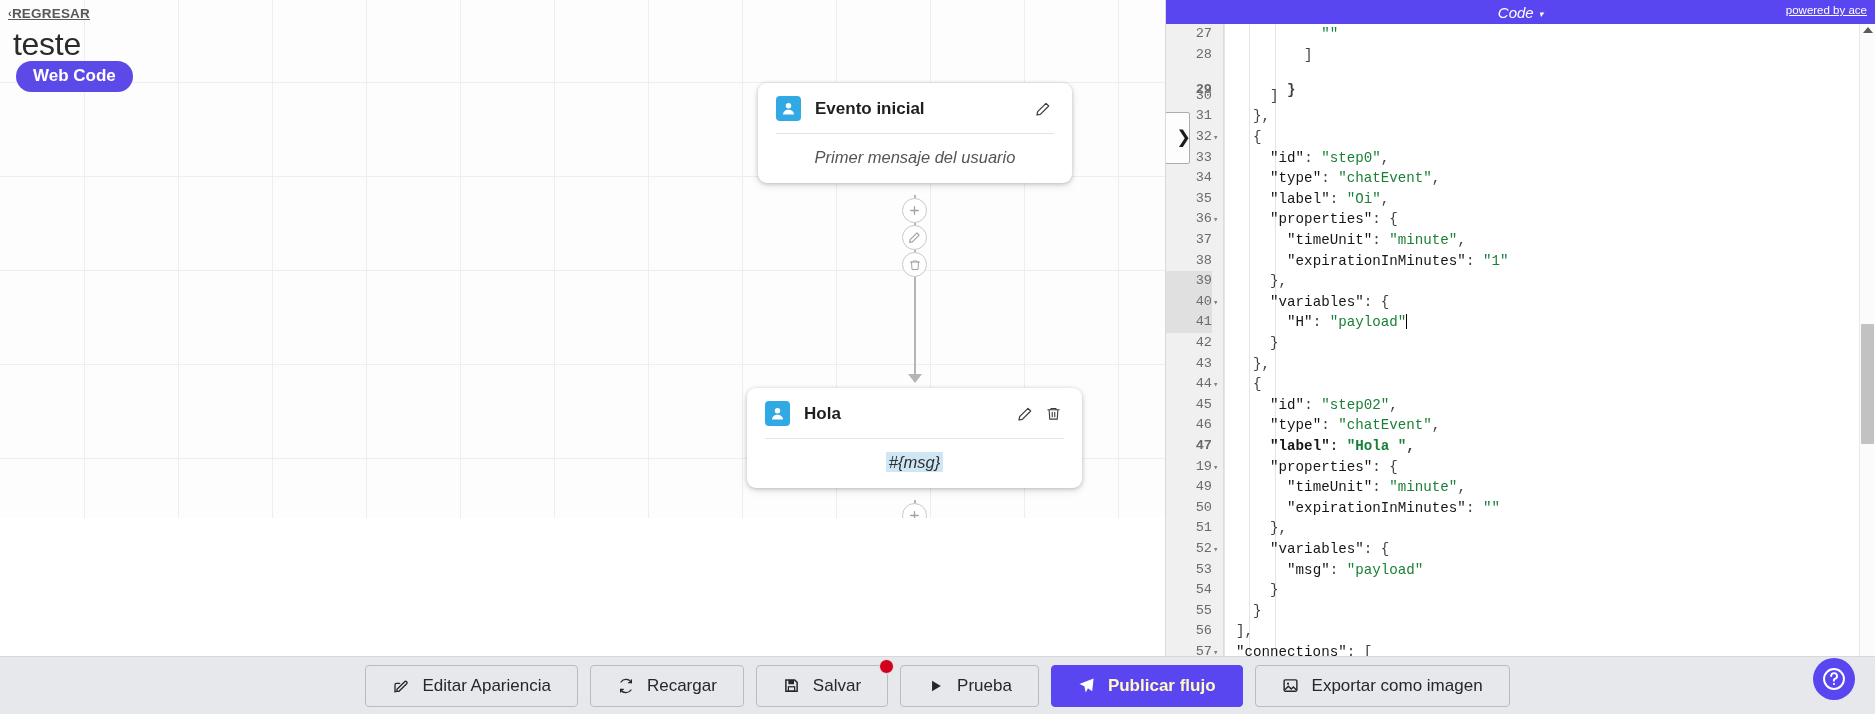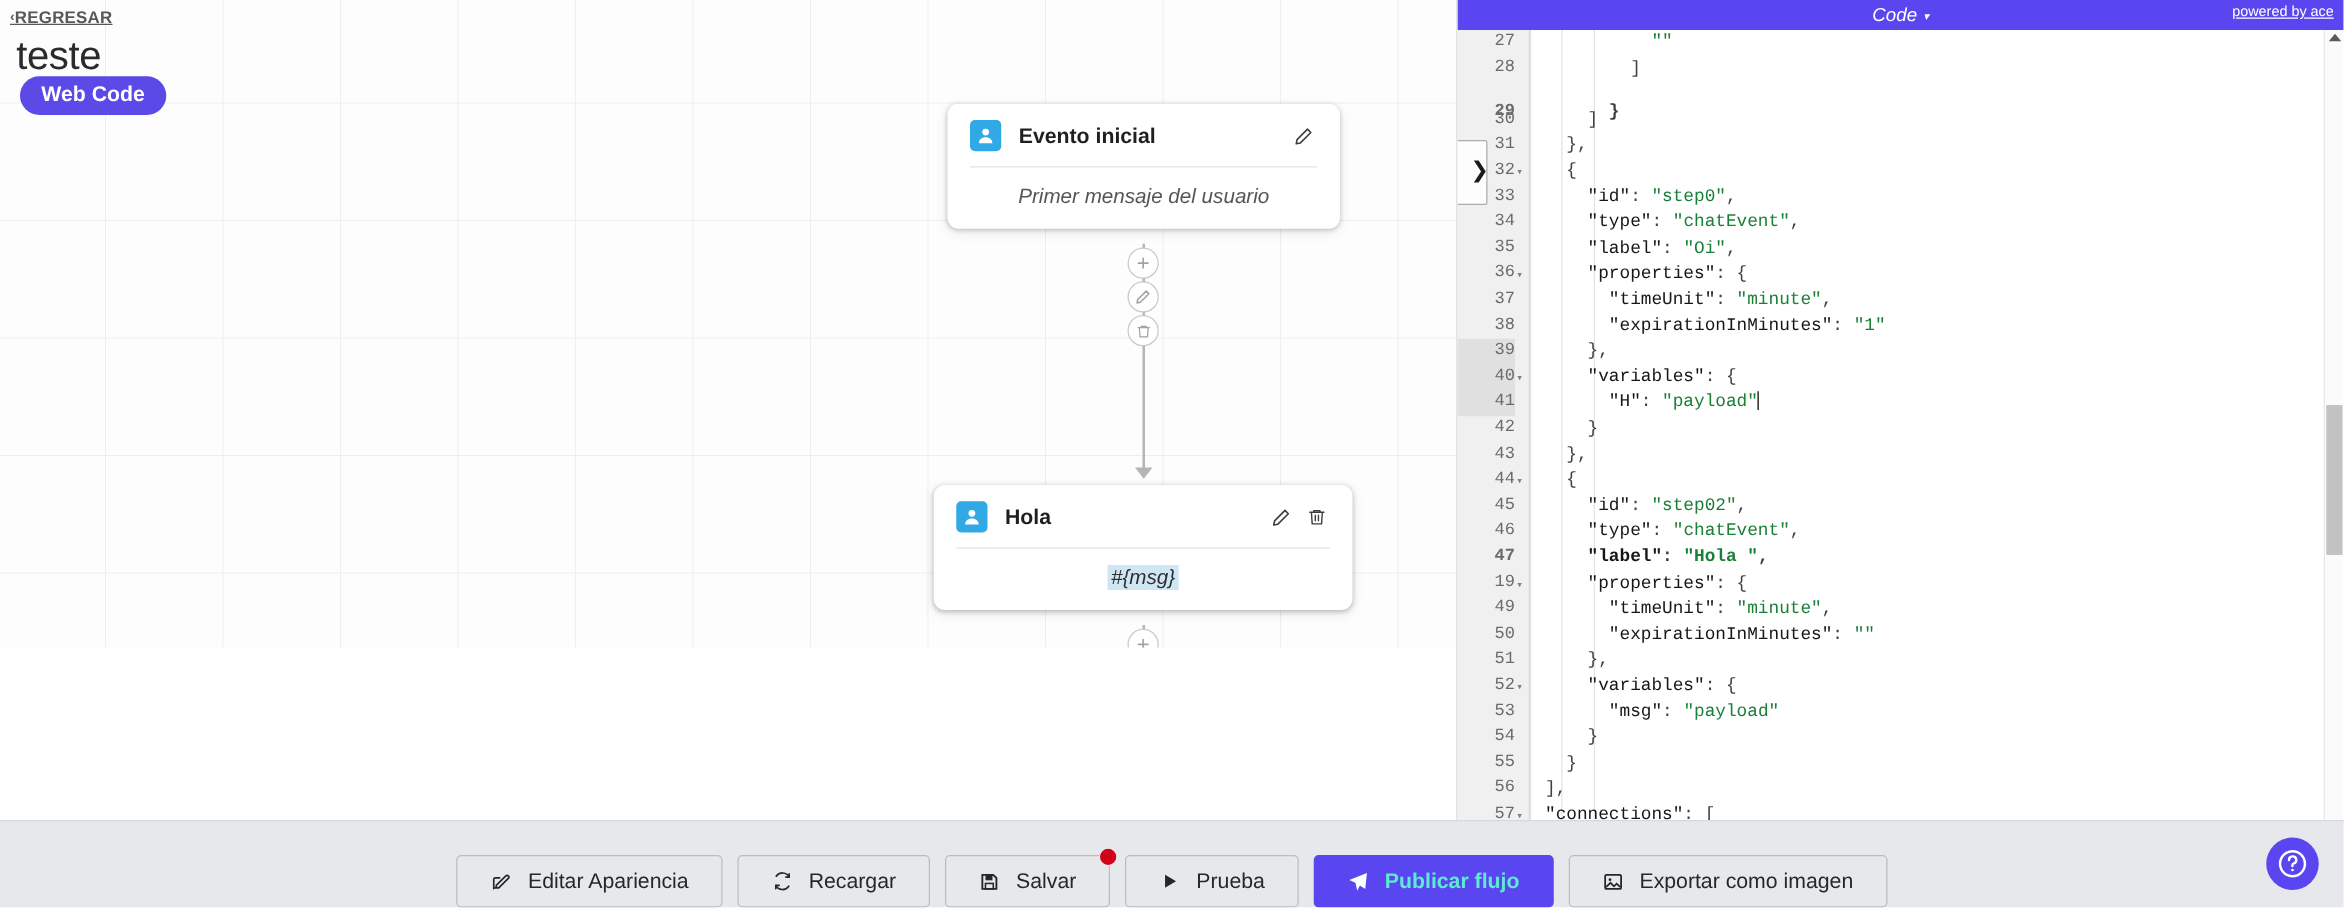--- a/index.html
+++ b/index.html
@@ -178,33 +178,33 @@
     border-bottom: 6px solid #5a5a5a; cursor: pointer;
   }
   .vs-thumb {
     position: absolute; left: 1px; width: 13px;
     background: #c2c2c2; border-radius: 1px; cursor: pointer;
   }
 
   
   #toolbar {
     position: absolute; left: 0; top: 656px;
-    width: 1875px; height: 70px;
+    width: 1875px; height: 58px;
     background: #e6e8eb; border-top: 1px solid #d6d8db;
-    display: flex; align-items: flex-end; justify-content: center; gap: 12px;
+    display: flex; align-items: center; justify-content: center; gap: 12px;
   }
   .tb-btn {
     position: relative;
     display: flex; align-items: center; gap: 12px;
     height: 42px; padding: 0 26px;
     background: #e6e8eb; border: 1px solid #b9bcc1; border-radius: 4px;
     font-size: 17px; color: #26272b; cursor: pointer; white-space: nowrap;
   }
   .tb-btn.primary {
-    background: #5a46f0; border-color: #5a46f0; color: #5eead4; font-weight: bold;
+    background: #5a46f0; border-color: #5a46f0; color: #fef9c3; font-weight: bold;
   }
   .tb-ico { display: flex; align-items: center; justify-content: center; width: 18px; }
   .tb-badge {
     position: absolute; top: -7px; right: -7px;
     width: 15px; height: 15px; border-radius: 50%;
     background: #d0021b; border: 1px solid #e6e8eb;
   }
 
   .help-fab {
     position: absolute; right: 20px; bottom: 14px;

